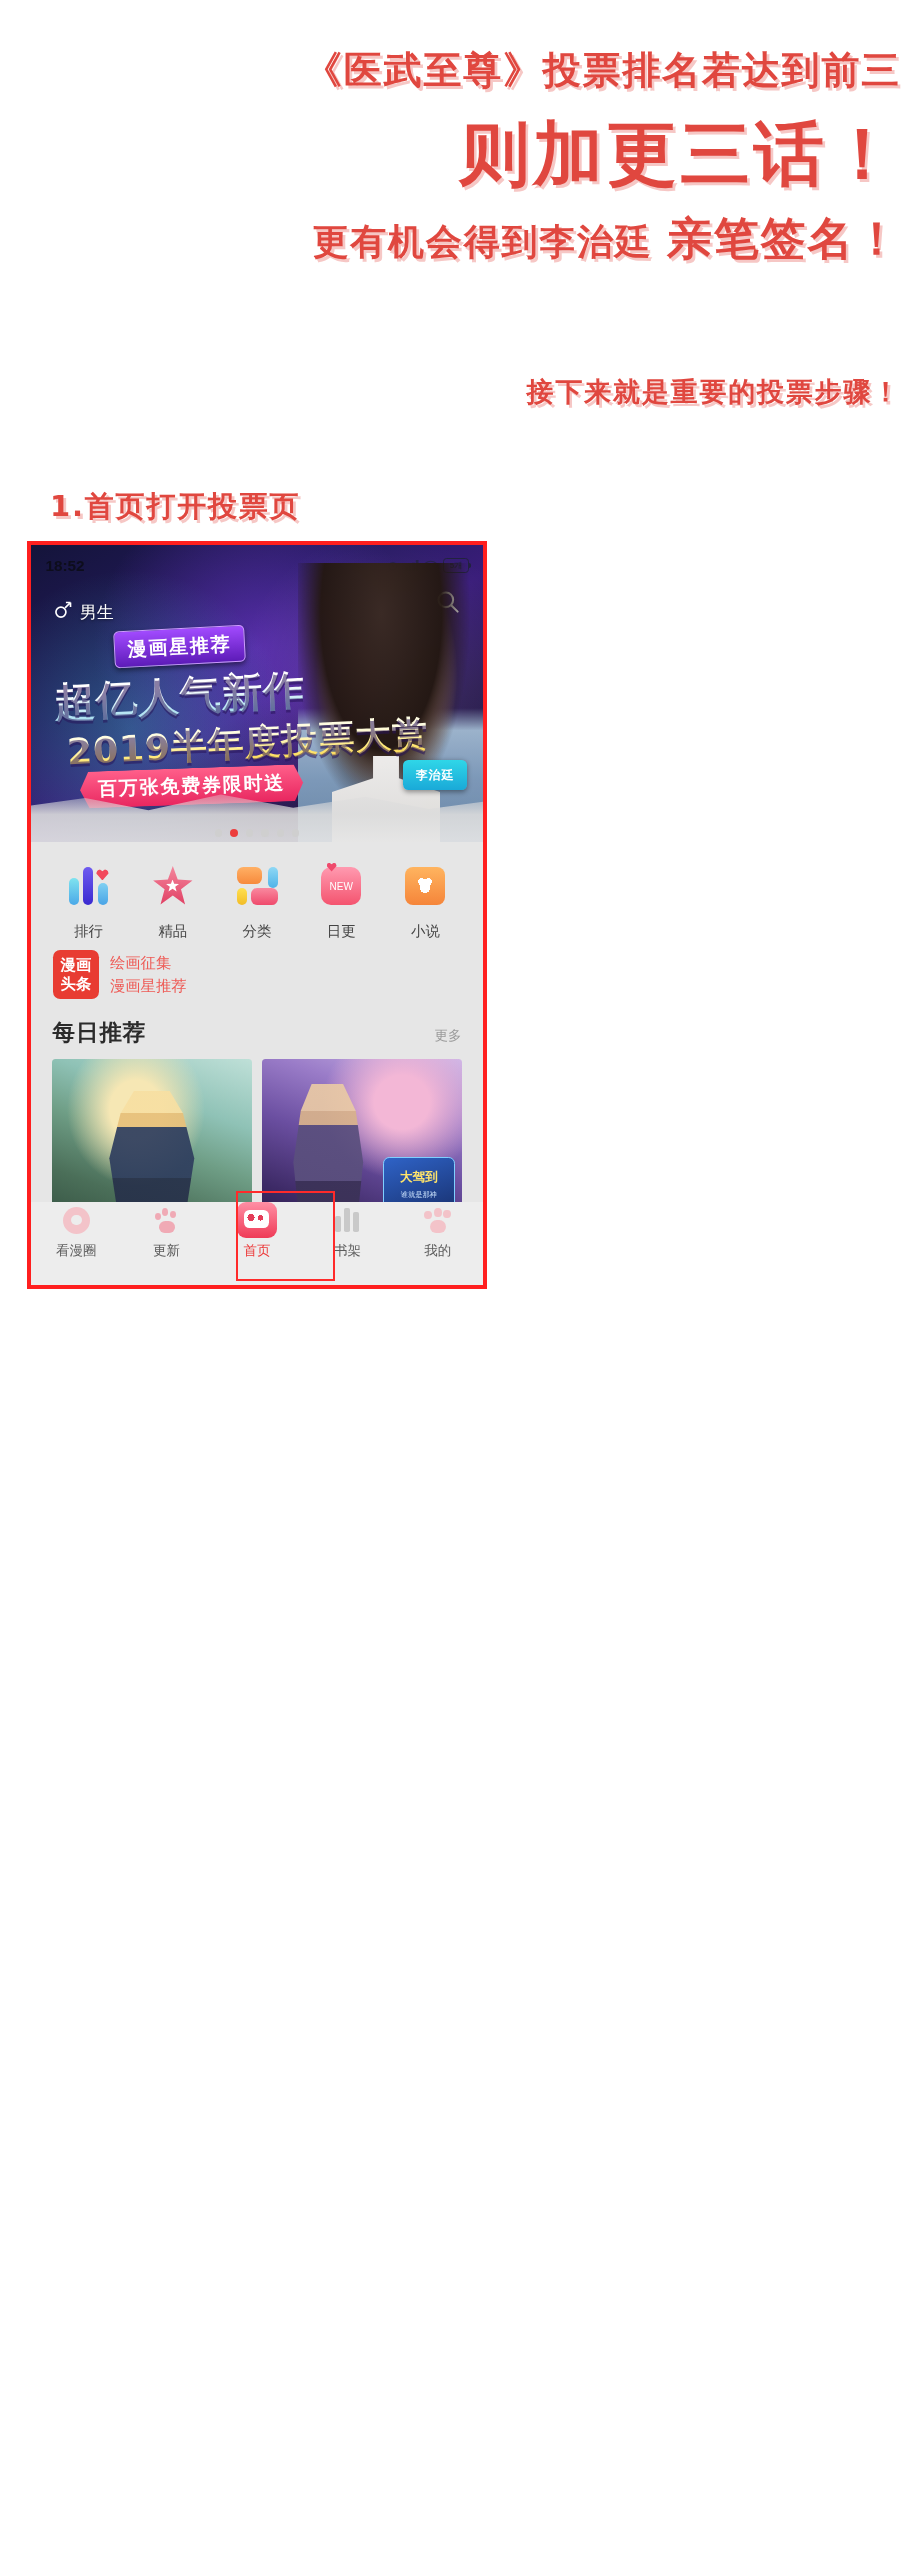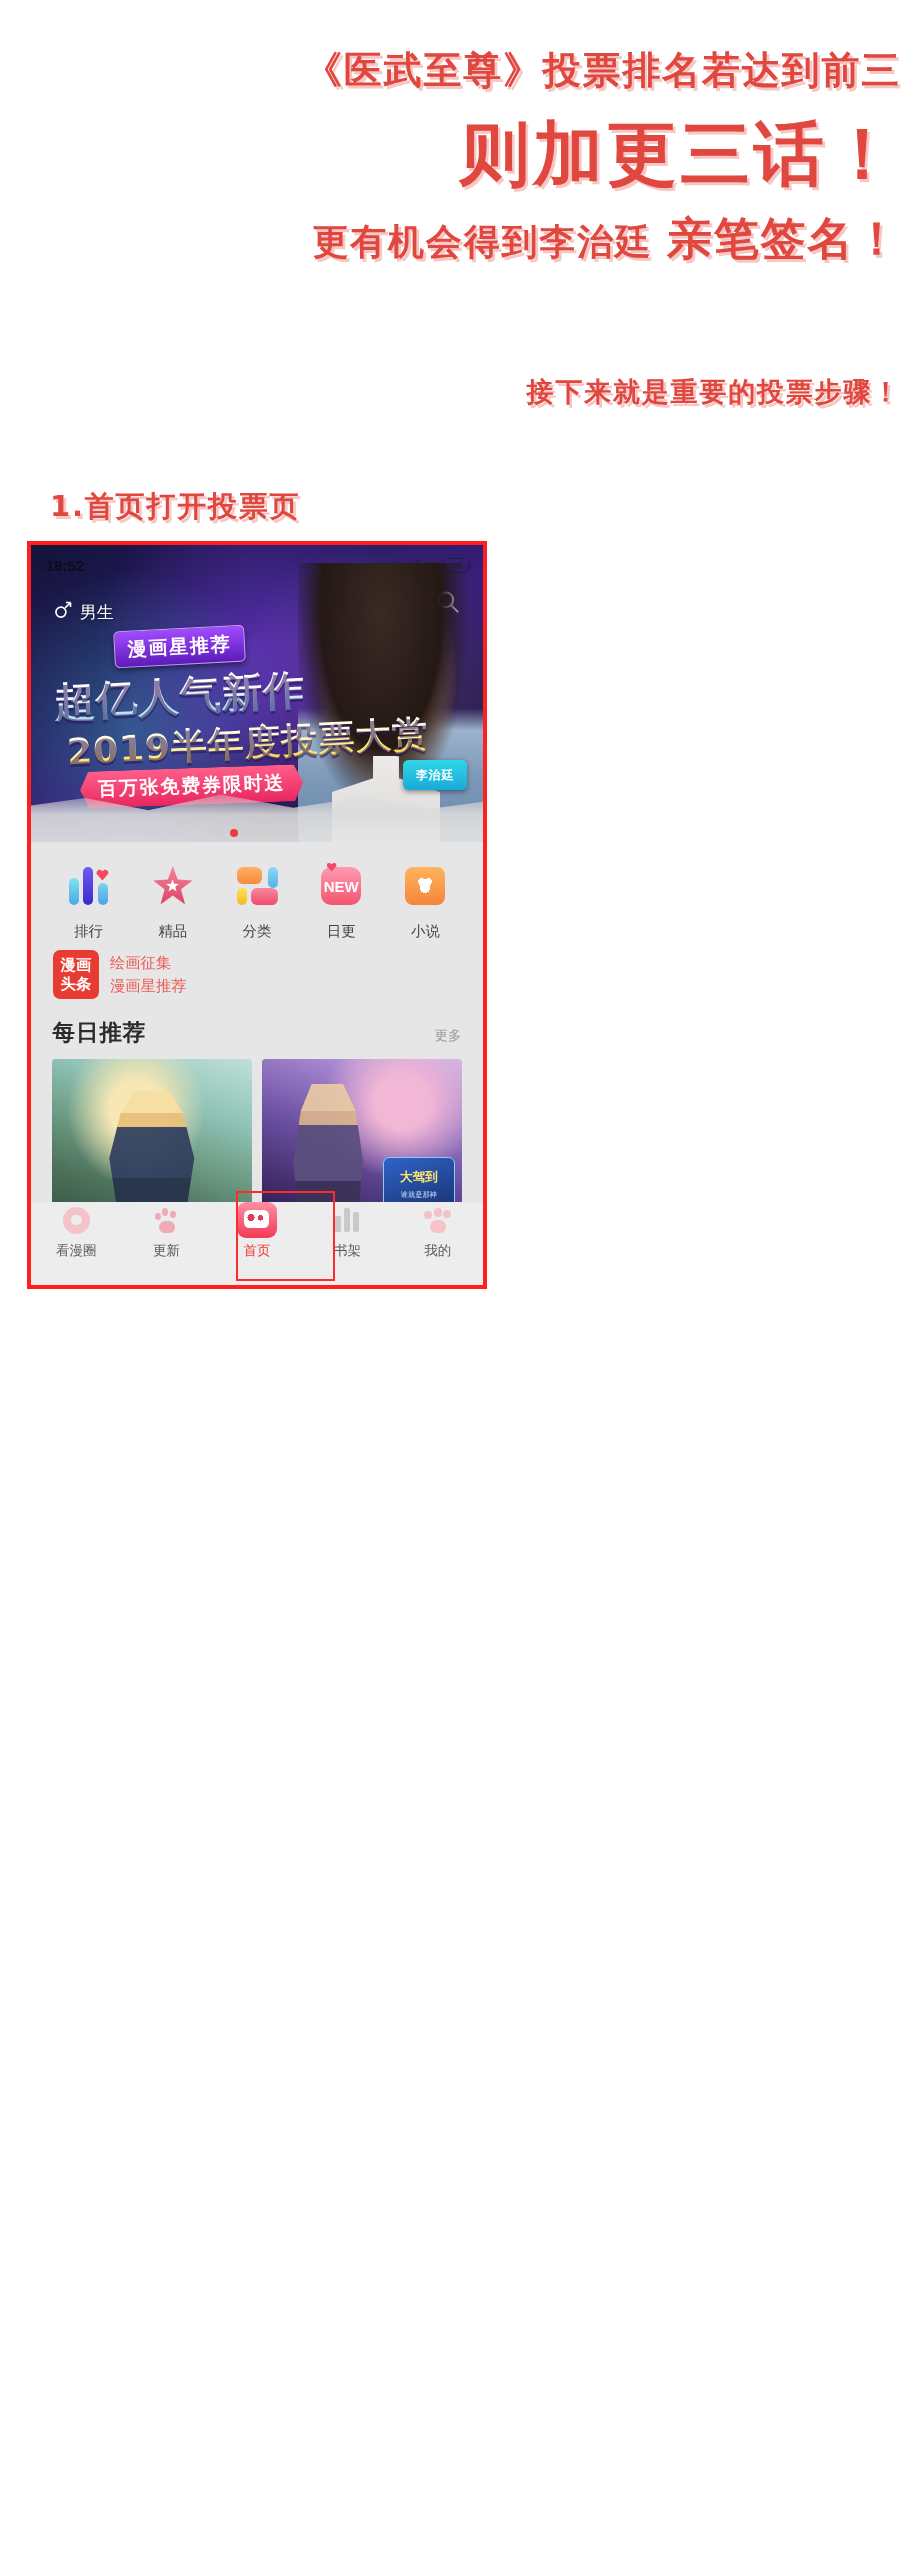--- a/index.html
+++ b/index.html
@@ -166,21 +166,21 @@
   .ic-star:after{content:"";position:absolute;left:13.5px;top:13.5px;width:13.5px;height:12.6px;background:#fff;
     clip-path:polygon(50% 0,62% 34%,98% 36%,70% 58%,80% 96%,50% 74%,20% 96%,30% 58%,2% 36%,38% 34%);}
   .ic-cat{position:relative;width:41px;height:38px;}
   .ic-cat i{position:absolute;border-radius:6.3px;display:block;}
   .ic-cat .c1{left:0;top:0;width:25px;height:17px;background:linear-gradient(180deg,#ffb065,#f78a3c);}
   .ic-cat .c2{right:0;top:0;width:10px;height:21px;background:linear-gradient(180deg,#8fd8f5,#4fb3e8);}
   .ic-cat .c3{left:0;bottom:0;width:10px;height:17px;background:linear-gradient(180deg,#ffe04f,#f2bc26);}
   .ic-cat .c4{right:0;bottom:0;width:27px;height:17px;background:linear-gradient(180deg,#f9899f,#ef4a6c);}
   .ic-new{width:40px;height:38px;border-radius:10px;
     background:linear-gradient(180deg,#ff9ab0,#f4546f);
-    color:#fff;font-size:15px;font-weight:bold;display:flex;align-items:center;justify-content:center;
+    color:#fff;font-size:10px;font-weight:normal;display:flex;align-items:center;justify-content:center;
     position:relative;}
   .ic-new:before{content:"";position:absolute;top:-4.5px;left:5.4px;width:10px;height:9px;background:#ef4a6c;
     clip-path:polygon(50% 100%,0 38%,8% 12%,28% 4%,50% 20%,72% 4%,92% 12%,100% 38%);}
   .ic-novel{width:40px;height:38px;border-radius:8px;
     background:linear-gradient(180deg,#ffb45f,#f5853a);position:relative;}
   .ic-novel:after{content:"";position:absolute;left:11.7px;top:10px;width:16px;height:16px;
     background:radial-gradient(circle at 30% 30%,#fff 0 3.6px,transparent 3.6px),
                radial-gradient(circle at 70% 30%,#fff 0 3.6px,transparent 3.6px),
                radial-gradient(circle at 50% 65%,#fff 0 5.4px,transparent 5.4px);}
 

